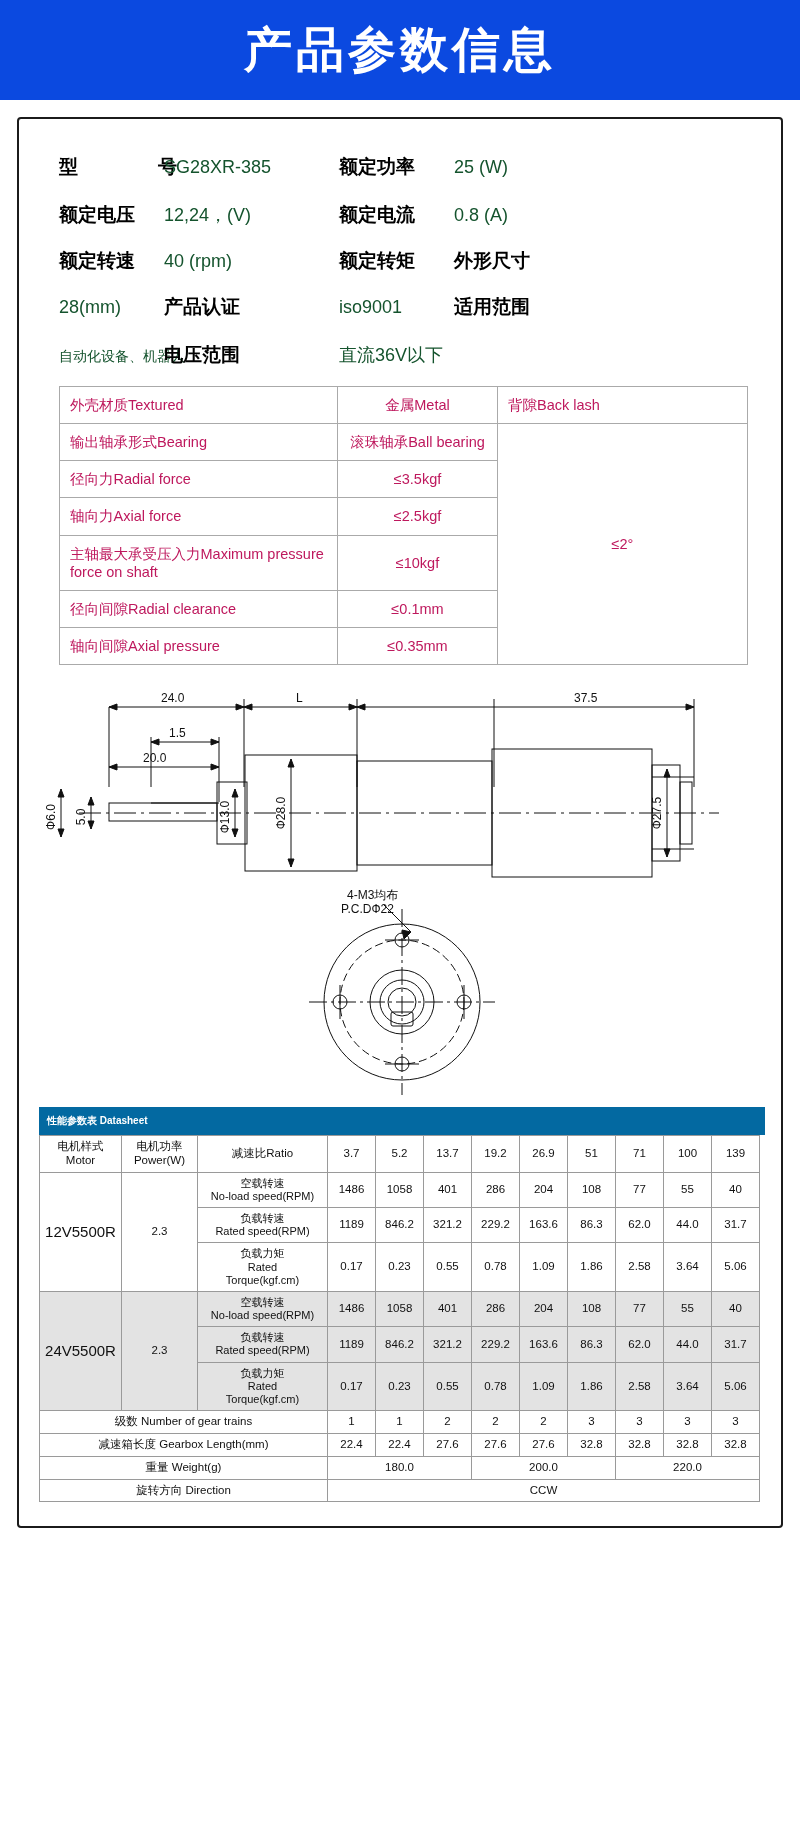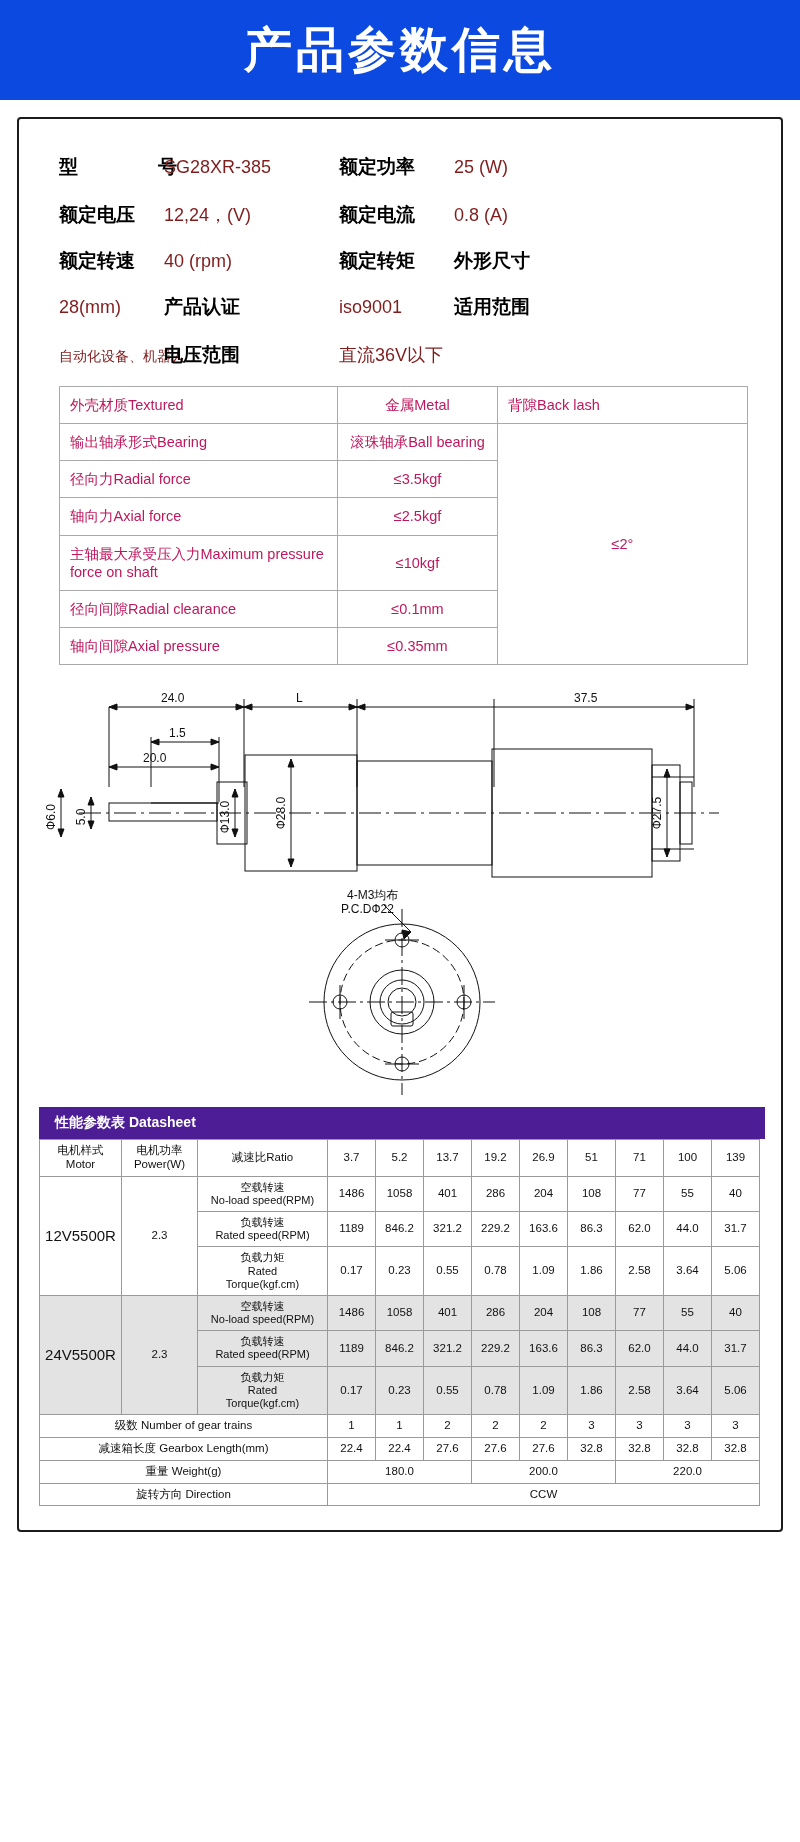--- a/index.html
+++ b/index.html
@@ -48,21 +48,21 @@
   }
   .spec-label {
     font-size: 19px;
     font-weight: bold;
     color: #000;
     white-space: nowrap;
   }
   .spec-label.spaced { letter-spacing: 14px; }
   .spec-value {
     font-size: 18px;
-    color: #7f1d1d;
+    color: #14532d;
     white-space: nowrap;
     margin-top: 16px;
   }
   .spec-value.small { font-size: 14px; text-align: right; }
 
   
   .mat-table {
     border-collapse: collapse;
     margin: 8px 0 0 20px;
     width: 688px;
@@ -85,25 +85,25 @@
     margin-top: 12px;
     width: 726px;
     height: 420px;
     position: relative;
   }
   .drawing svg { display: block; }
 
   
   .ds-bar {
     margin: 10px 0 0 0;
-    background: #4c1d95;
+    background: #0369a1;
     color: #fff;
-    font-size: 14px;
+    font-size: 10px;
     font-weight: bold;
-    padding: 7px 16px;
+    padding: 7px 8px;
     width: 726px;
   }
   .ds-table {
     border-collapse: collapse;
     width: 574px;
     table-layout: fixed;
     margin-top: 0;
   }
   .ds-table td {
     border: 1px solid #9a9a9a;

